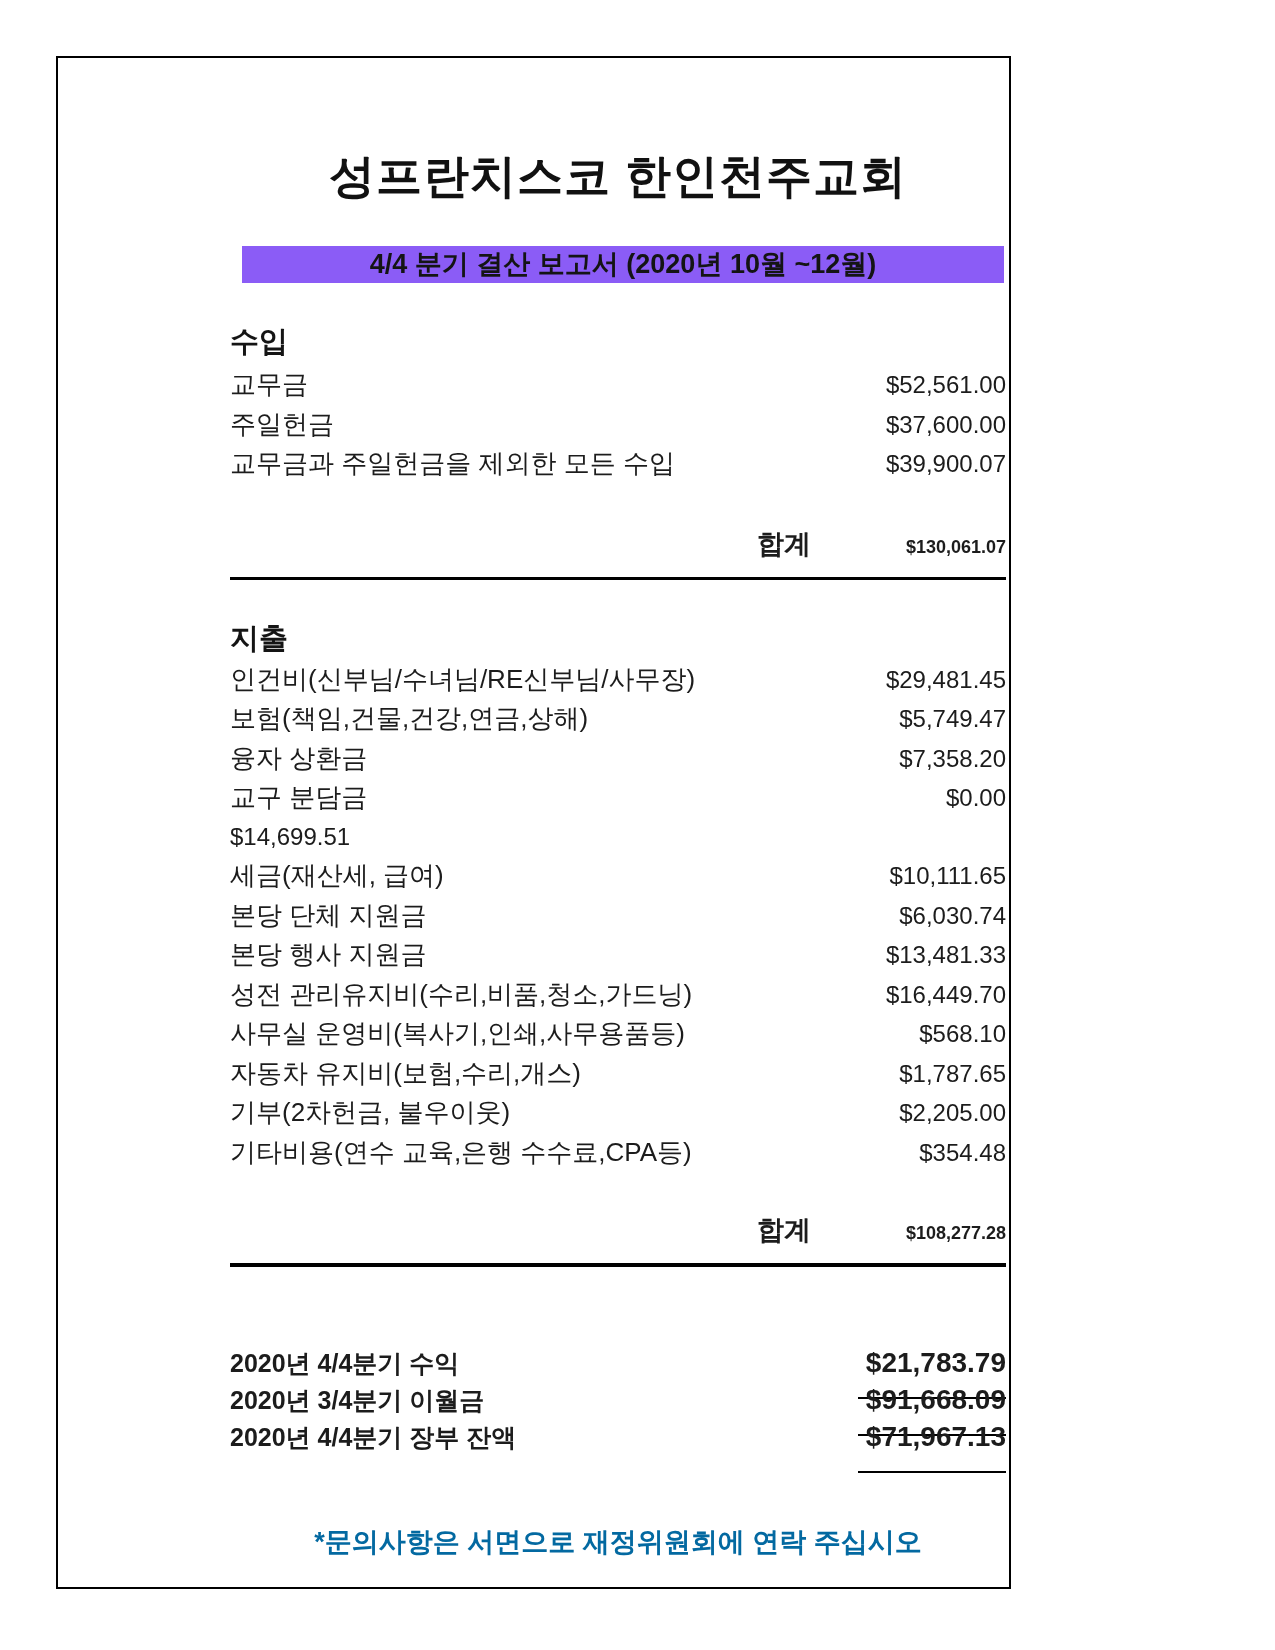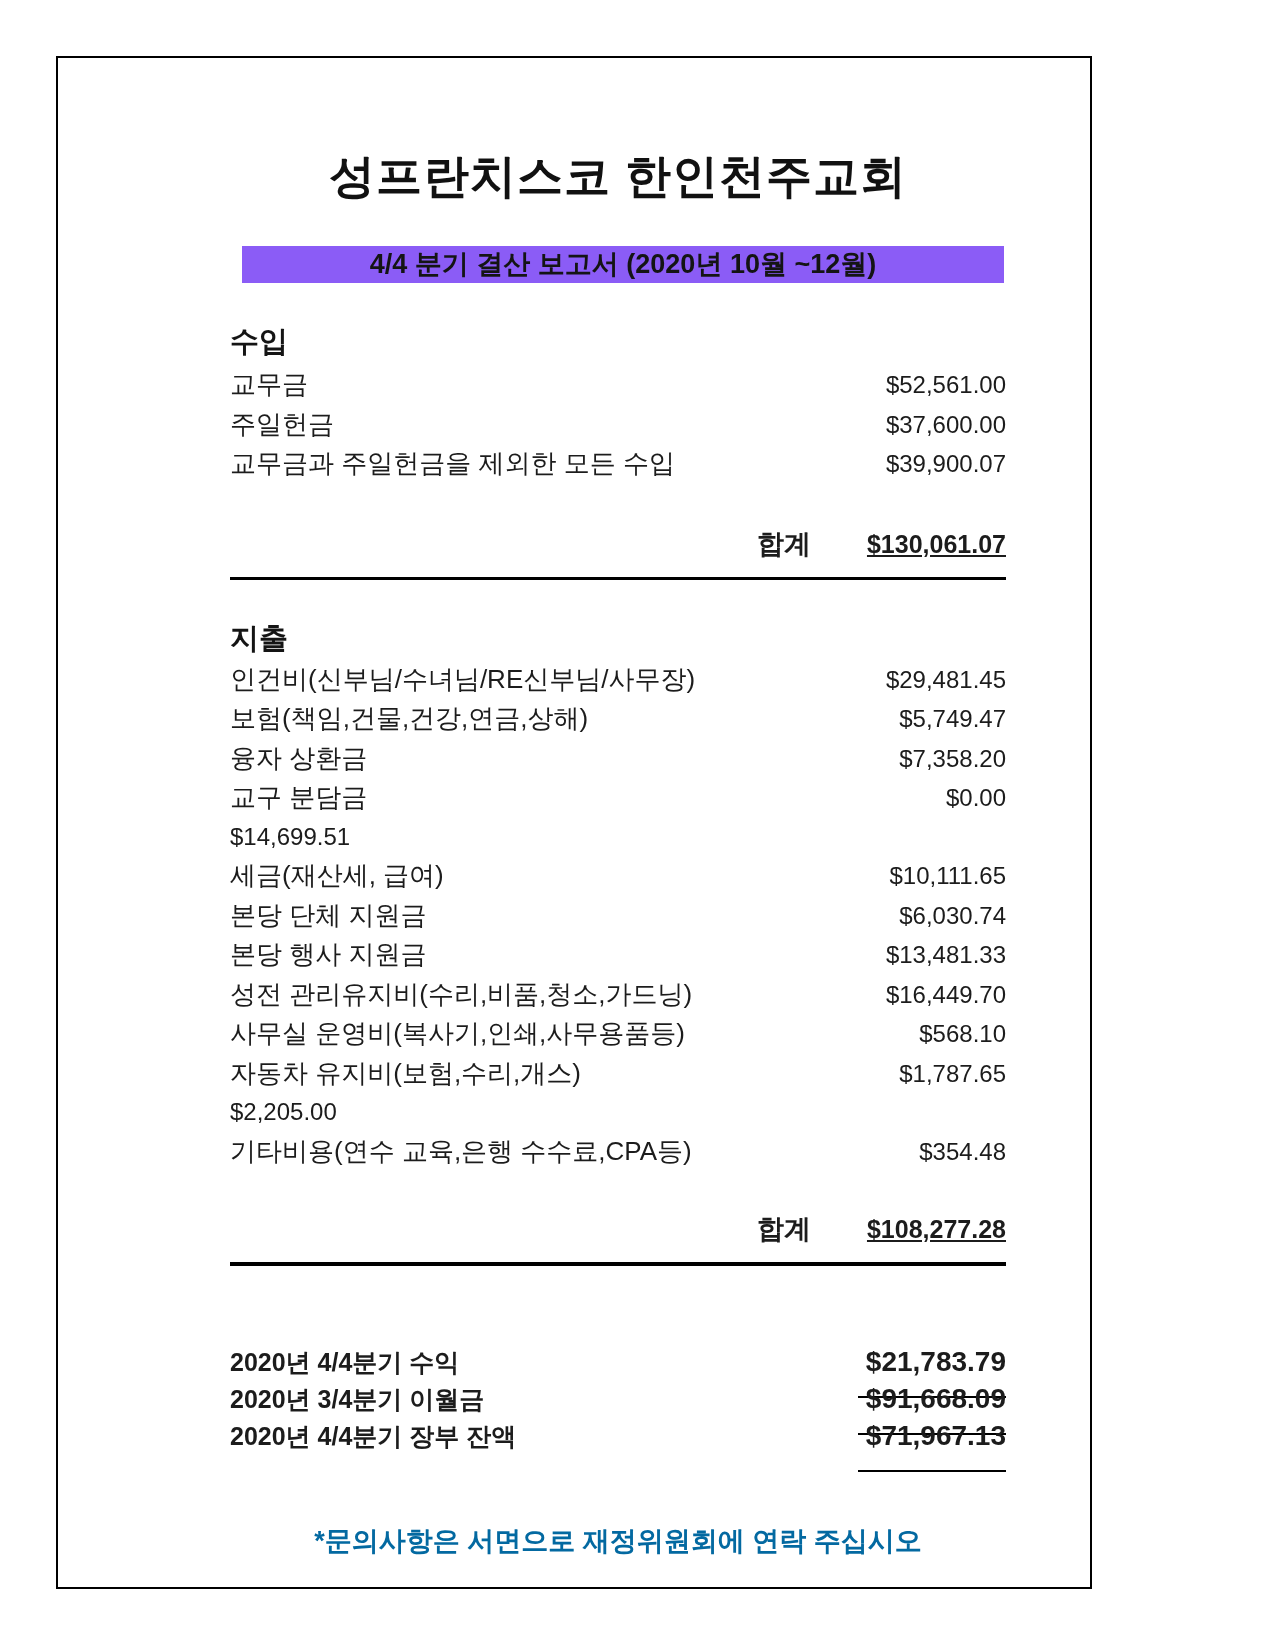--- a/index.html
+++ b/index.html
@@ -13,21 +13,21 @@
     position: relative;
     width: 1275px;
     height: 1650px;
     background: #ffffff;
     overflow: hidden;
   }
   .sheet {
     position: absolute;
     left: 56px;
     top: 56px;
-    width: 1036px;
+    width: 955px;
     height: 1533px;
     border: 2px solid #000000;
     background: #ffffff;
     box-sizing: border-box;
   }
   .content {
     position: absolute;
     left: 172px;  
     top: 0;
     width: 776px;
@@ -73,22 +73,21 @@
     justify-content: flex-end;
     align-items: baseline;
     font-weight: bold;
     font-size: 27px;
     padding-bottom: 15px;
   }
   .total-row .total-label { margin-right: 10px; }
   .total-row .amount {
     width: 185px;
     text-align: right;
-    font-size: 25px;
-    text-decoration: underline;
+    font-size: 18px;
   }
   .income-total {
     margin-top: 42px;
     border-bottom: 3px solid #000000;
   }
   .expense-total {
     margin-top: 40px;
     border-bottom: 4px solid #000000;
   }
   .income-rows { margin-top: 4px; }
@@ -193,20 +192,21 @@
         </div>
         <div class="row">
           <span class="label">사무실 운영비(복사기,인쇄,사무용품등)</span>
           <span class="amount">$568.10</span>
         </div>
         <div class="row">
           <span class="label">자동차 유지비(보험,수리,개스)</span>
           <span class="amount">$1,787.65</span>
         </div>
         <div class="row">
+          <span class="label">기부(2차헌금, 불우이웃)</span>
           <span class="amount">$2,205.00</span>
         </div>
         <div class="row">
           <span class="label">기타비용(연수 교육,은행 수수료,CPA등)</span>
           <span class="amount">$354.48</span>
         </div>
       </div>
 
       <div class="total-row expense-total">
         <span class="total-label">합계</span>

